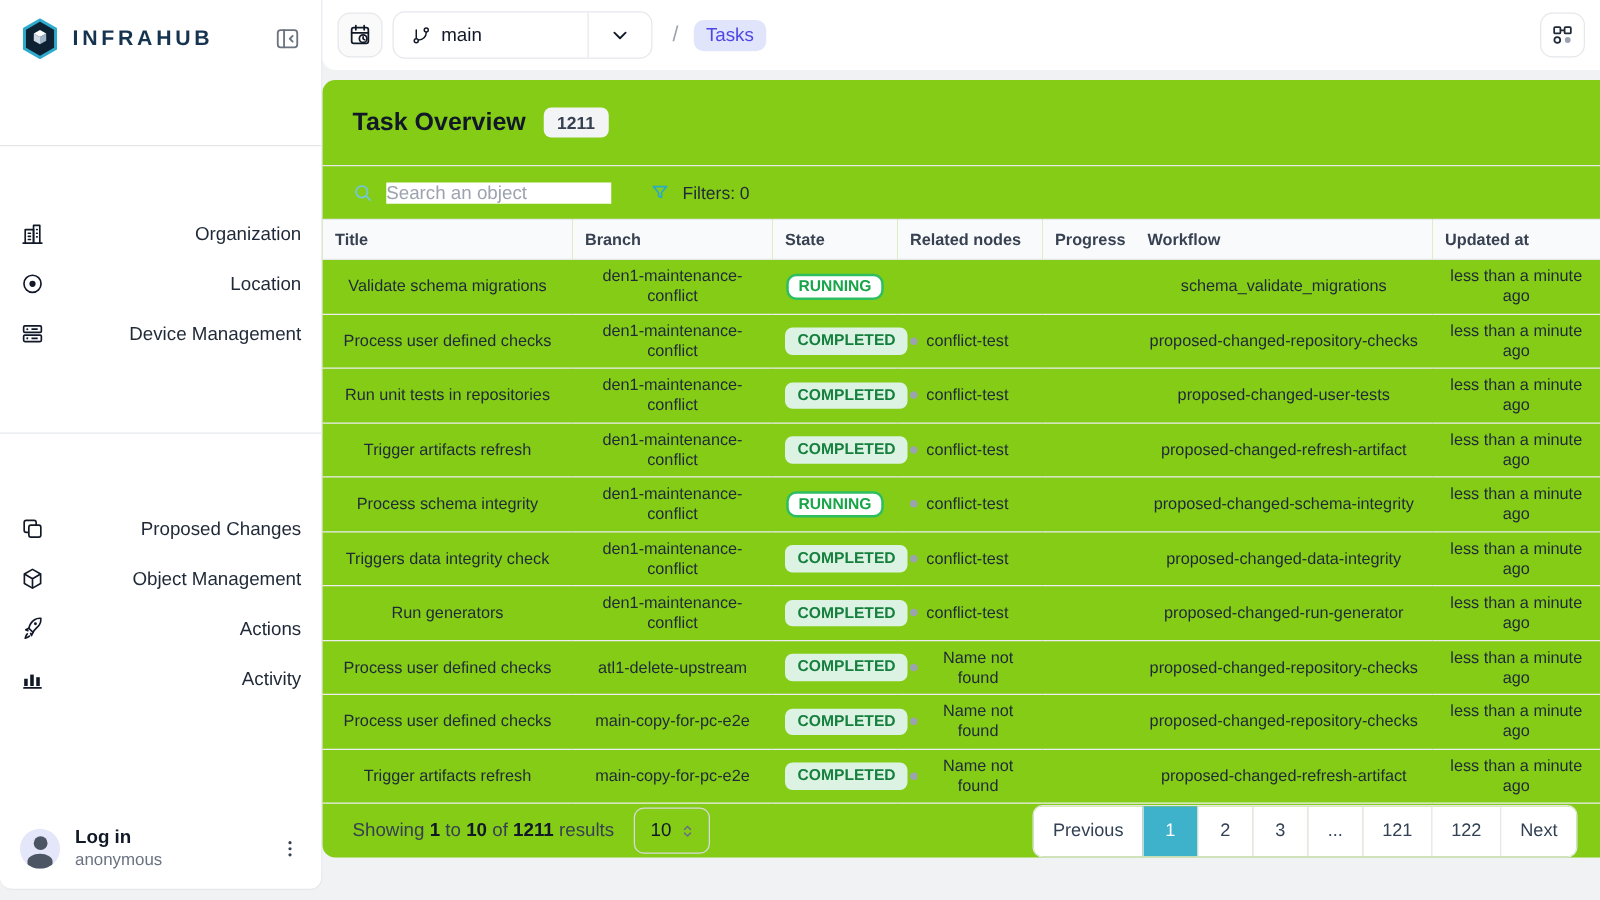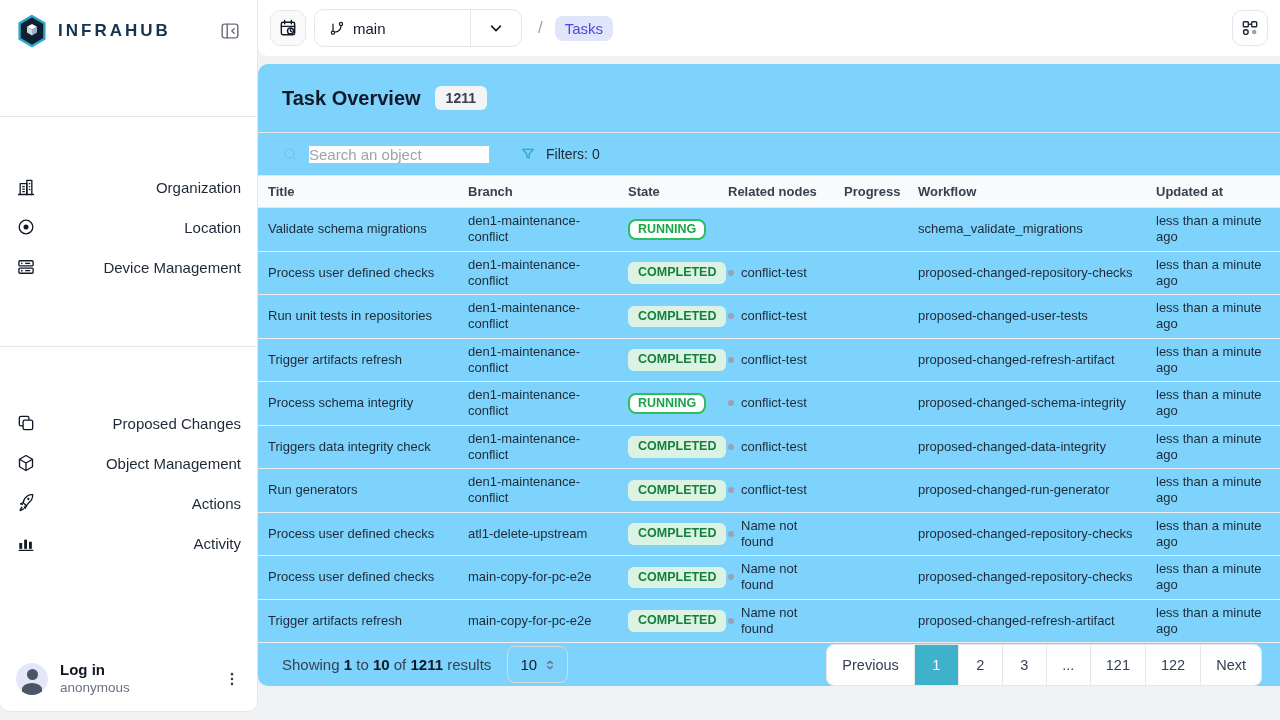--- a/index.html
+++ b/index.html
@@ -46,40 +46,40 @@
     display:flex; align-items:center; justify-content:center; cursor:pointer; }
   .branch-ctl { display:flex; align-items:stretch; height:38px; border:1px solid #e5e7eb; border-radius:10px;
     overflow:hidden; margin-left:8px; background:#fff; }
   .branch-main { display:flex; align-items:center; gap:8px; padding:0 14px; width:155px; font-size:15px; color:#111827; cursor:pointer; }
   .branch-sep { width:1px; background:#e5e7eb; }
   .branch-chev { width:50px; display:flex; align-items:center; justify-content:center; cursor:pointer; }
   .crumb-slash { color:#9ca3af; font-size:17px; margin:0 12px 0 16px; }
   .crumb-chip { background:#e0e5fb; color:#4f46e5; font-size:15px; padding:4px 10px; border-radius:8px; cursor:pointer; }
   .topbar-spacer { flex:1; }
 
-  .card { background:#7dd3fc; margin-top:8px; height:622px; border-radius:10px 0 0 10px;
+  .card { background:#84cc16; margin-top:8px; height:622px; border-radius:10px 0 0 10px;
     display:flex; flex-direction:column; }
   .card-head { display:flex; align-items:center; padding:22px 24px; border-bottom:1px solid #e5e7eb; }
   .page-title { font-size:20px; font-weight:700; color:#111827; }
   .count-badge { margin-left:14px; background:#f3f4f6; color:#374151; font-size:14px; font-weight:600;
     padding:4px 11px; border-radius:6px; }
   .toolbar { display:flex; align-items:center; padding:0 24px; height:57px; }
   .obj-search { display:flex; gap:10px; width:230px; }
   .obj-search input { border:none; outline:none; font-size:15px; color:#374151; width:180px; font-family:"Liberation Sans",sans-serif; }
   .obj-search input::placeholder { color:#9ca3af; }
   .filters { display:flex; align-items:center; gap:10px; margin-left:8px; font-size:14px; color:#1f2937; cursor:pointer; }
 
   table { border-collapse:collapse; table-layout:fixed; width:1022px; }
   col.c1{width:200px} col.c2{width:160px} col.c3{width:100px} col.c4{width:116px}
   col.c5{width:74px} col.c6{width:238px} col.c7{width:134px}
   thead th { background:#f9fafb; border-top:1px solid #e5e7eb; border-bottom:1px solid #e5e7eb;
     font-size:13px; font-weight:700; color:#374151; text-align:left; padding:8px 10px; }
   tbody td { border-bottom:1px solid #eceef1; font-size:13px; color:#1f2937; padding:5px 10px;
     height:41px; vertical-align:middle; line-height:1.25; }
-  tbody tr { cursor:pointer; }
+  tbody tr { cursor:pointer;text-align:center; }
   .badge { display:inline-block; font-size:12.5px; font-weight:700; border-radius:6px; padding:3px 10px; }
   .badge.completed { background:#dcf2e3; color:#15803d; }
   .badge.running { background:#fff; color:#17a548; border:2px solid #2dbe62; border-radius:8px; padding:1px 8px; }
   .rel { display:flex; align-items:center; gap:7px; }
   .rel .dot { width:6px; height:6px; border-radius:50%; background:#9ca3af; flex:none; }
   .rel span.txt { max-width:86px; }
 
   .card-footer { display:flex; align-items:center; padding:0 18px 0 24px; height:58px; margin-top:auto; }
   .summary { font-size:15px; color:#374151; }
   .summary b { color:#111827; font-weight:700; }

